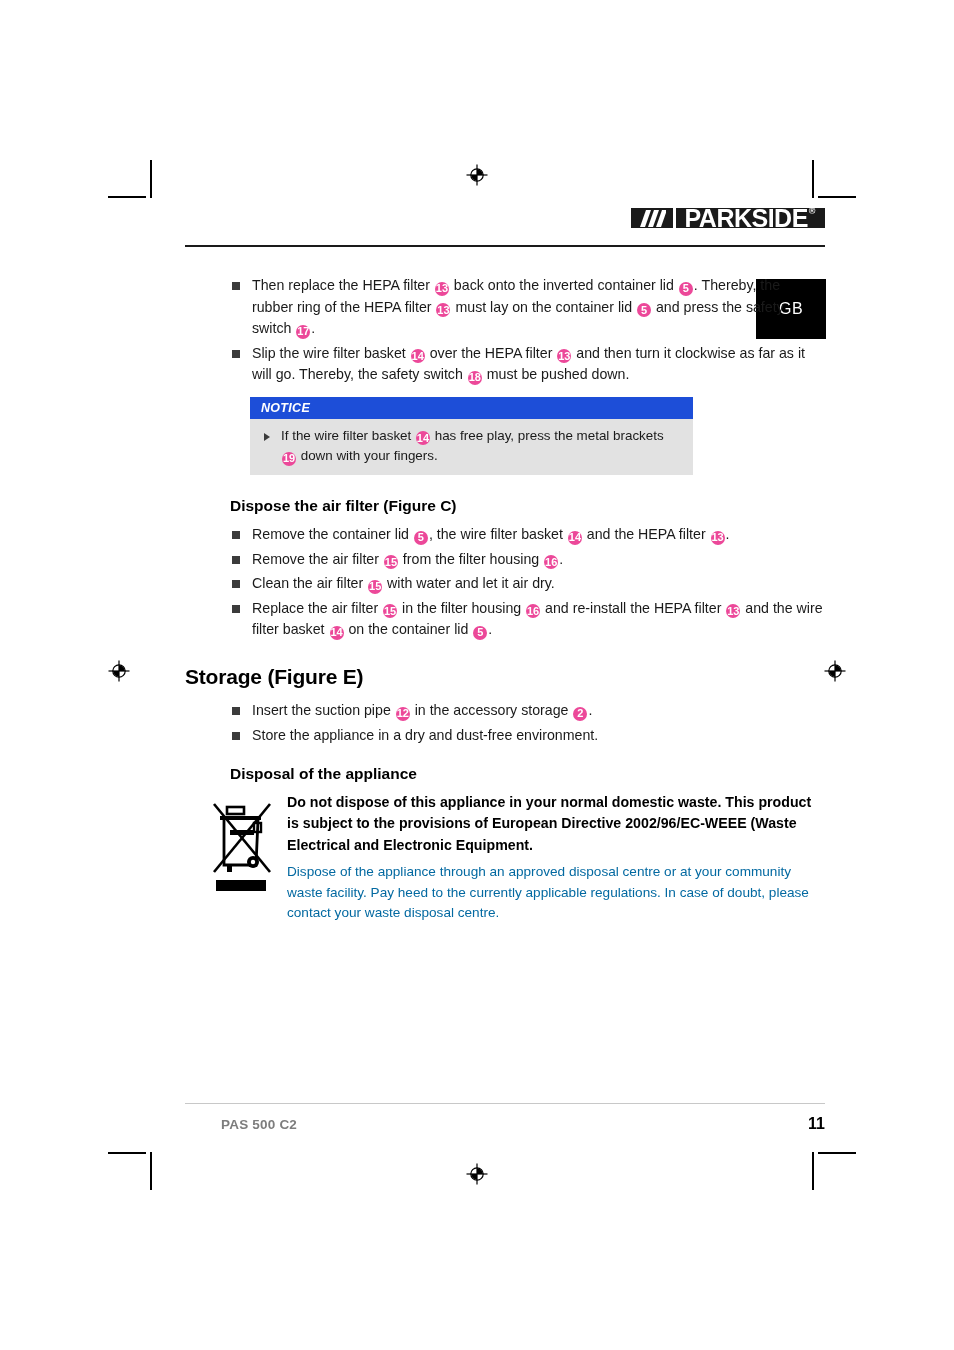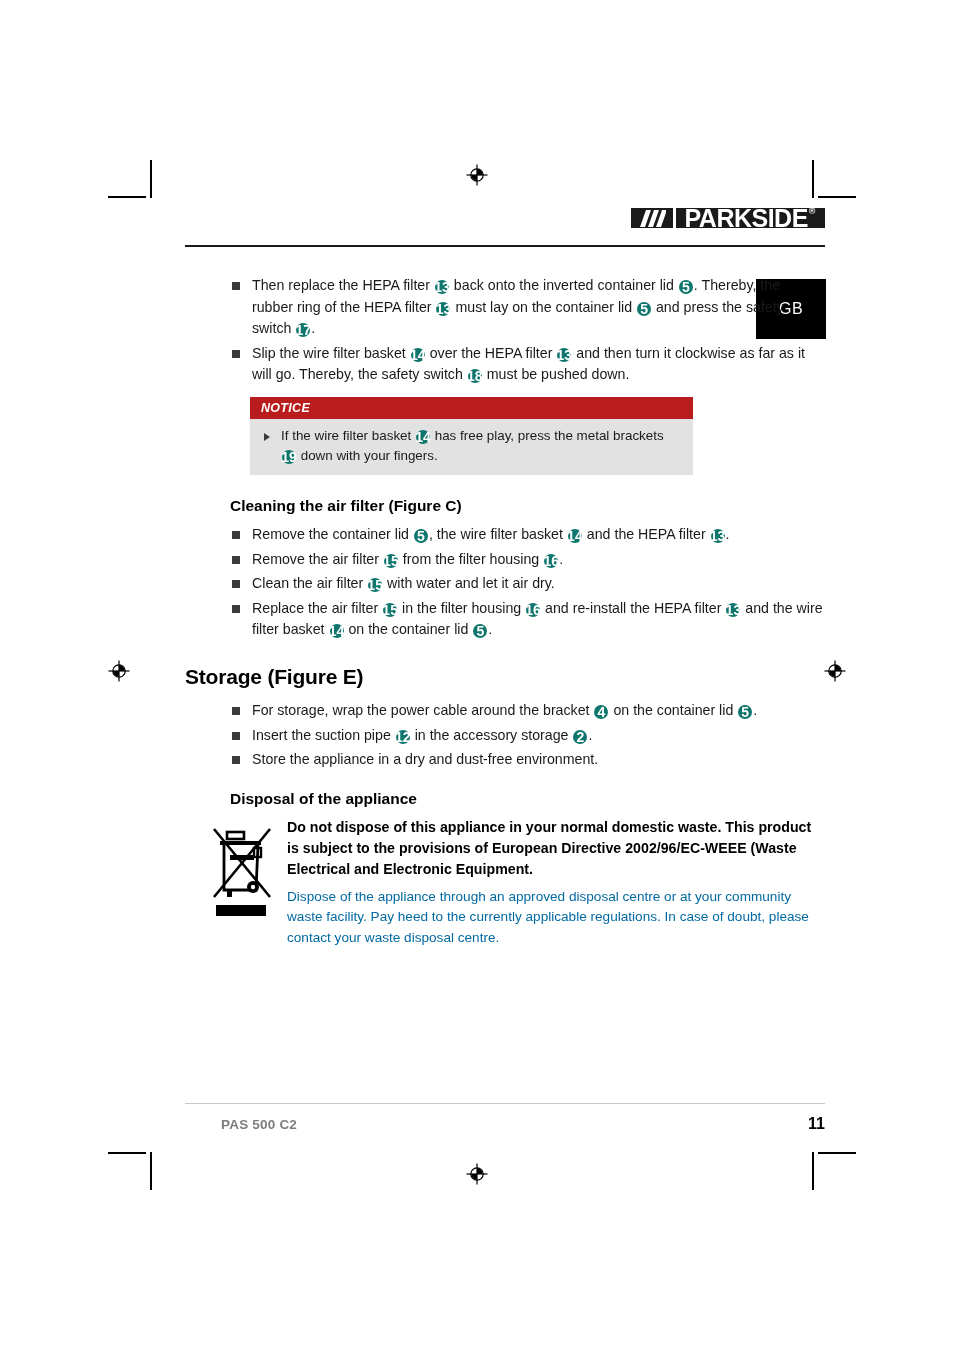--- a/index.html
+++ b/index.html
@@ -139,37 +139,37 @@
   }
 
   
   .ref {
     display: inline-flex;
     align-items: center;
     justify-content: center;
     width: 14px;
     height: 14px;
     border-radius: 50%;
-    background: #0f766e;
+    background: #ec4899;
     color: #ffffff;
-    font-size: 14px;
+    font-size: 11px;
     font-weight: bold;
     line-height: 1;
     vertical-align: -2px;
     margin: 0 1px;
     font-family: "Liberation Sans", sans-serif;
   }
 
   
   .notice {
     margin: 11px 0 0 65px;
     width: 443px;
   }
   .notice-head {
-    background: #b91c1c;
+    background: #1d4ed8;
     color: #ffffff;
     font-weight: bold;
     font-style: italic;
     font-size: 12.5px;
     letter-spacing: 0.3px;
     padding: 4px 11px 4px 11px;
   }
   .notice-body {
     background: #e2e2e2;
     padding: 7px 12px 9px 12px;
@@ -358,31 +358,30 @@
 
     <div class="notice">
       <div class="notice-head">NOTICE</div>
       <div class="notice-body">
         <ul>
             <li>If the wire filter basket <span class="ref">14</span> has free play, press the metal brackets <span class="ref">19</span> down with your fingers.</li>
           </ul>
       </div>
     </div>
 
-    <h3 class="h-sub">Cleaning the air filter (Figure C)</h3>
+    <h3 class="h-sub">Dispose the air filter (Figure C)</h3>
     <ul class="bullets indented">
         <li>Remove the container lid <span class="ref">5</span>, the wire filter basket <span class="ref">14</span> and the HEPA filter <span class="ref">13</span>.</li>
         <li>Remove the air filter <span class="ref">15</span> from the filter housing <span class="ref">16</span>.</li>
         <li>Clean the air filter <span class="ref">15</span> with water and let it air dry.</li>
         <li>Replace the air filter <span class="ref">15</span> in the filter housing <span class="ref">16</span> and re-install the HEPA filter <span class="ref">13</span> and the wire filter basket <span class="ref">14</span> on the container lid <span class="ref">5</span>.</li>
       </ul>
 
     <h2 class="h-main">Storage (Figure E)</h2>
     <ul class="bullets indented">
-        <li>For storage, wrap the power cable around the bracket <span class="ref">4</span> on the container lid <span class="ref">5</span>.</li>
         <li>Insert the suction pipe <span class="ref">12</span> in the accessory storage <span class="ref">2</span>.</li>
         <li>Store the appliance in a dry and dust-free environment.</li>
       </ul>
 
     <h3 class="h-sub tight">Disposal of the appliance</h3>
 
     <div class="disposal-block">
       <div class="weee">
         <svg width="62" height="100" viewBox="0 0 62 100">
 

